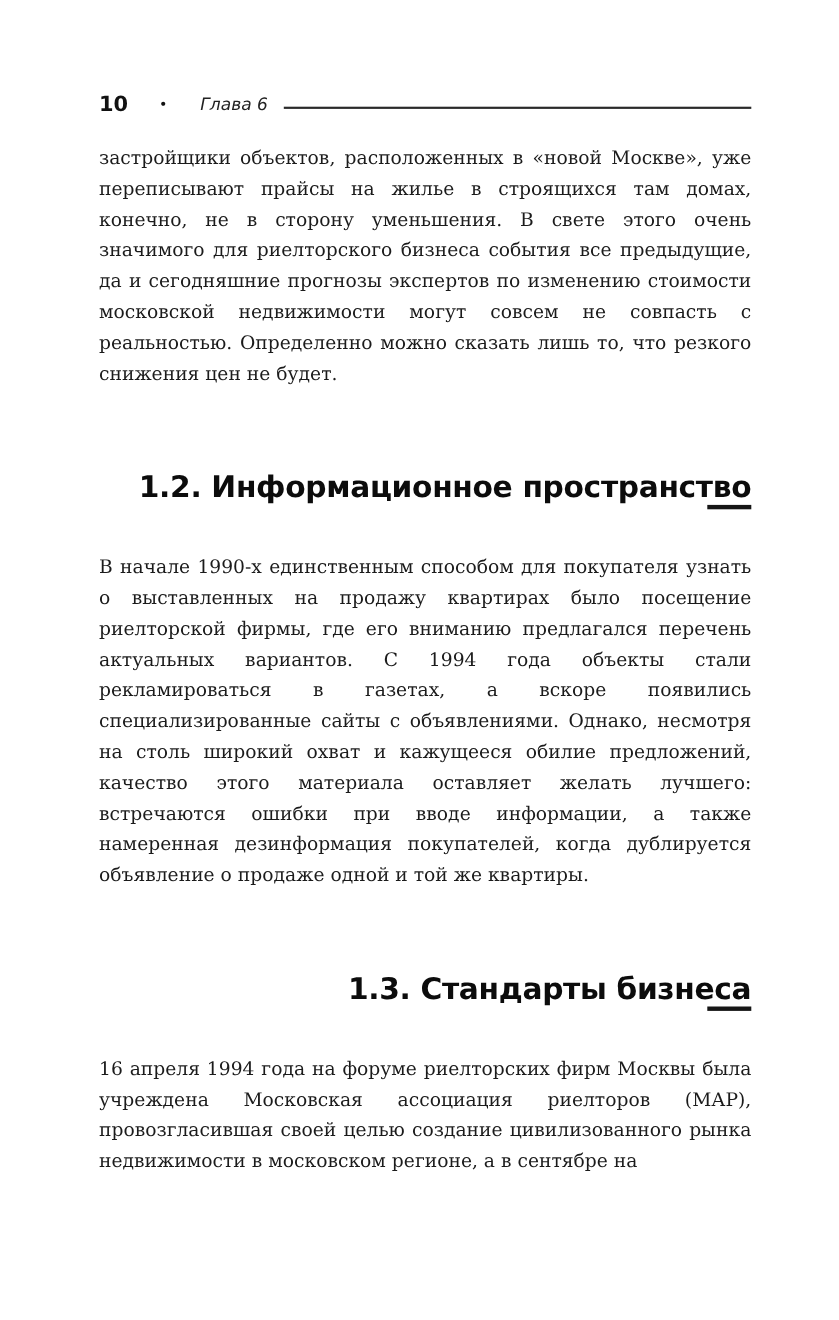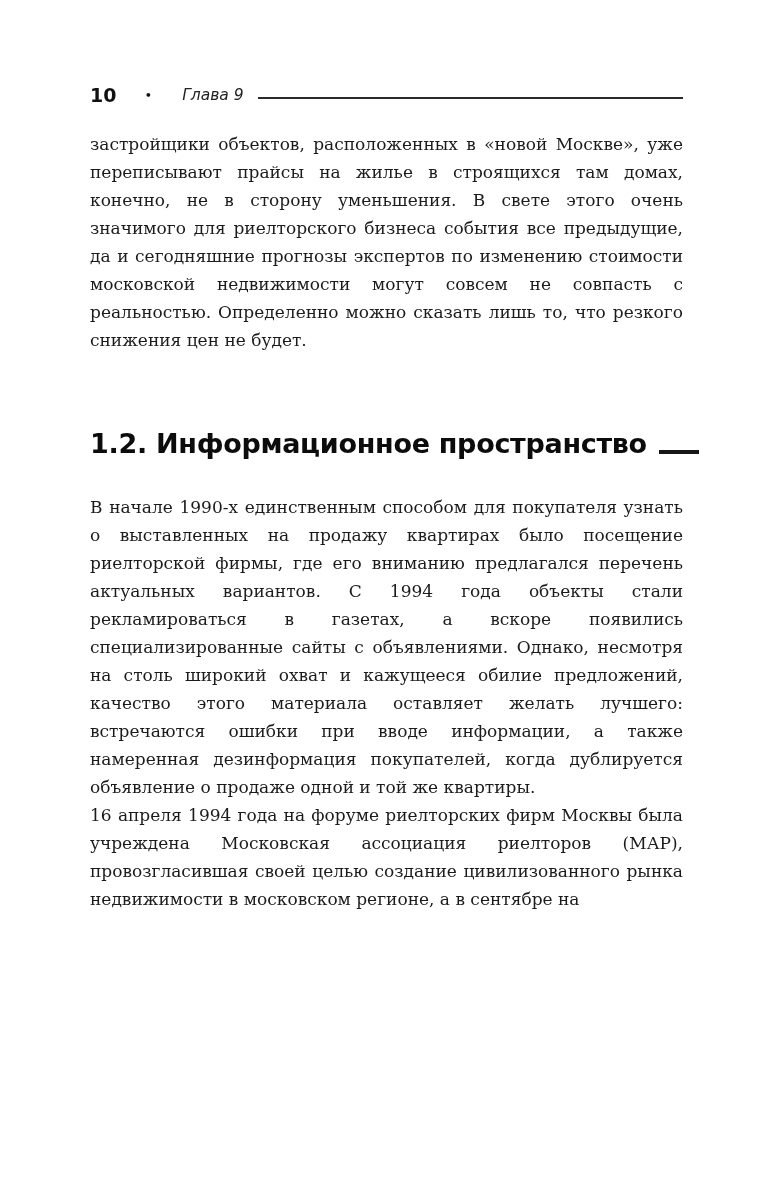--- a/index.html
+++ b/index.html
@@ -62,47 +62,52 @@
   .section-heading {
     display: flex;
     align-items: flex-end;
     margin: 74px 0 34px 0;
     font-family: "DejaVu Sans", "Liberation Sans", sans-serif;
     font-weight: bold;
     font-size: 27px;
     letter-spacing: -0.3px;
     color: #0c0c0c;
     white-space: nowrap;
+    flex-direction: column;
   }
   .rule-thick {
     flex: 1;
     min-width: 40px;
     height: 0;
     border-bottom: 4px solid #161616;
     margin-left: 12px;
     margin-bottom: 5px;
   }
 </style>
 </head>
 <body>
 
 <div class="page">
 
   <header class="running-head">
     <span class="page-num">10</span>
     <span class="sep-bullet">•</span>
-    <span class="chapter-label">Глава 9</span>
+    <span class="chapter-label">Глава 6</span>
     <span class="rule-thin"></span>
   </header>
 
   <p class="body-para">застройщики объектов, расположенных в «новой Москве», уже переписывают прайсы на жилье в строящихся там домах, конечно, не в сторону уменьшения. В свете этого очень значимого для риелторского бизнеса события все предыдущие, да и сегодняшние прогнозы экспертов по изменению стоимости московской недвижимости могут совсем не совпасть с реальностью. Определенно можно сказать лишь то, что резкого снижения цен не будет.</p>
 
   <h2 class="section-heading">
     <span>1.2. Информационное пространство</span>
     <span class="rule-thick"></span>
   </h2>
 
   <p class="body-para">В начале 1990-х единственным способом для покупателя узнать о выставленных на продажу квартирах было посещение риелторской фирмы, где его вниманию предлагался перечень актуальных вариантов. С 1994 года объекты стали рекламироваться в газетах, а вскоре появились специализированные сайты с объявлениями. Однако, несмотря на столь широкий охват и кажущееся обилие предложений, качество этого материала оставляет желать лучшего: встречаются ошибки при вводе информации, а также намеренная дезинформация покупателей, когда дублируется объявление о продаже одной и той же квартиры.</p>
 
+  <h2 class="section-heading">
+    <span>1.3. Стандарты бизнеса</span>
+    <span class="rule-thick"></span>
+  </h2>
 
   <p class="body-para">16 апреля 1994 года на форуме риелторских фирм Москвы была учреждена Московская ассоциация риелторов (МАР), провозгласившая своей целью создание цивилизованного рынка недвижимости в московском регионе, а в сентябре на</p>
 
 </div>
 
 </body></html>

